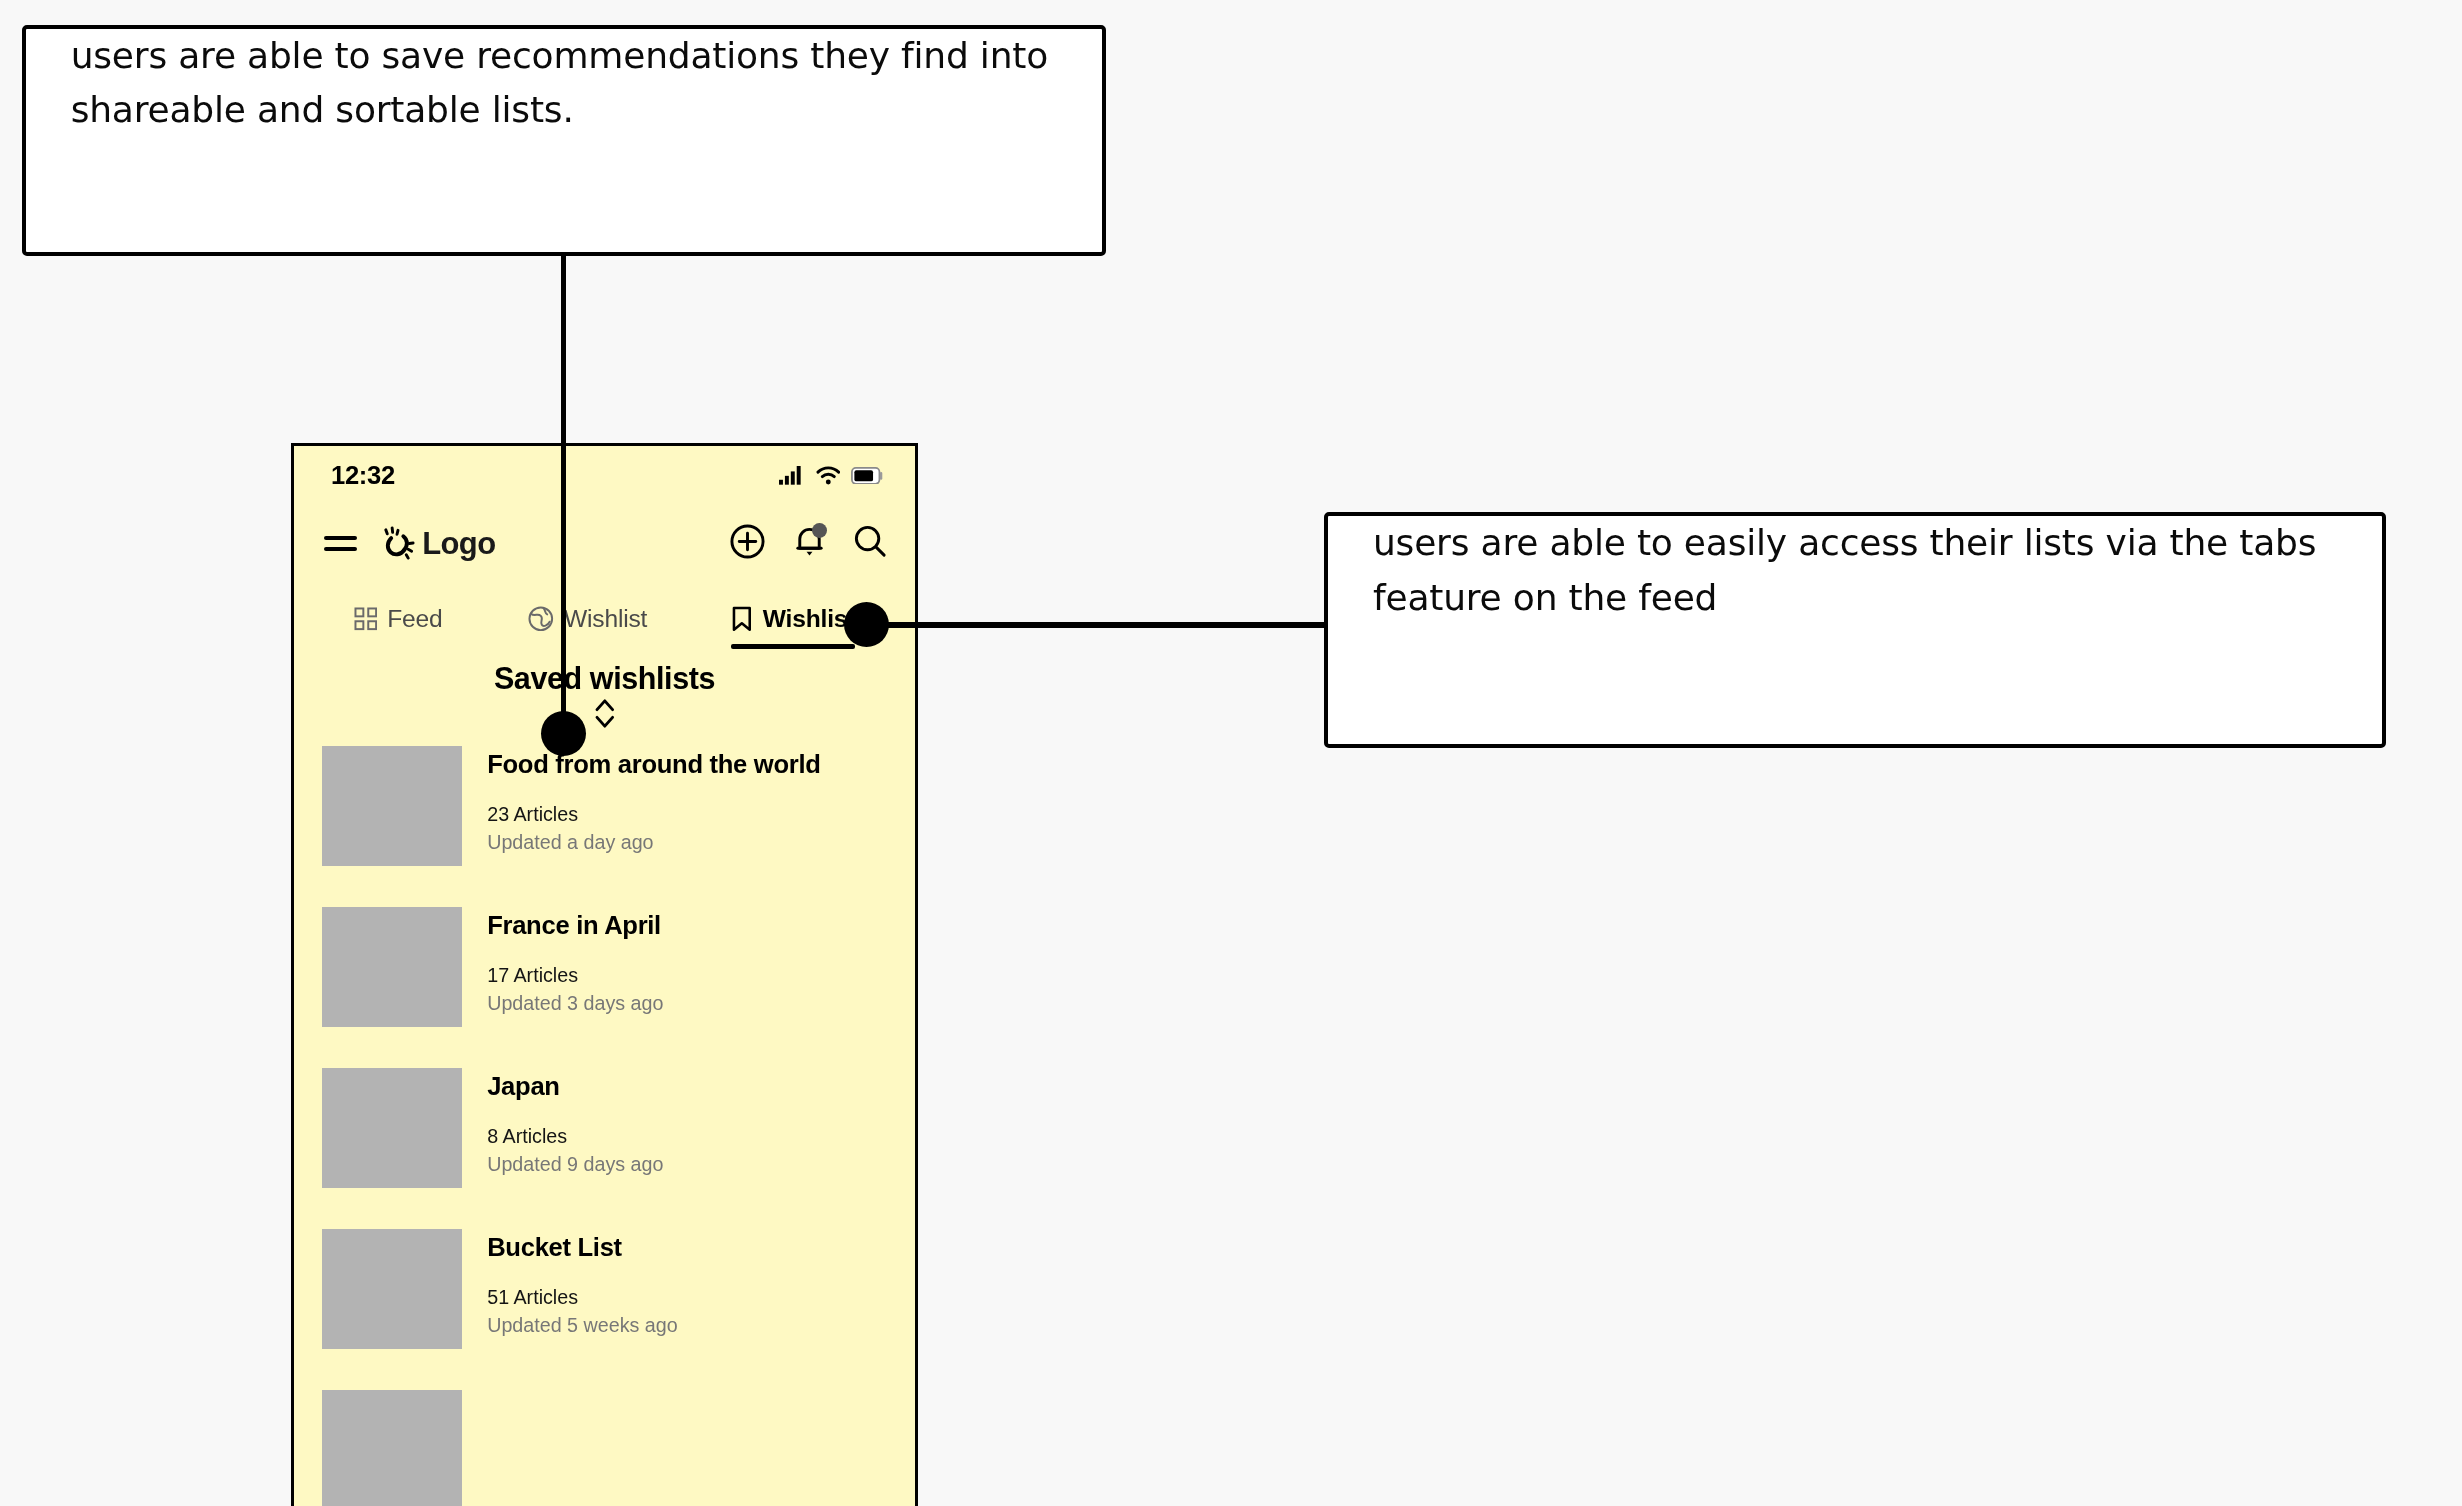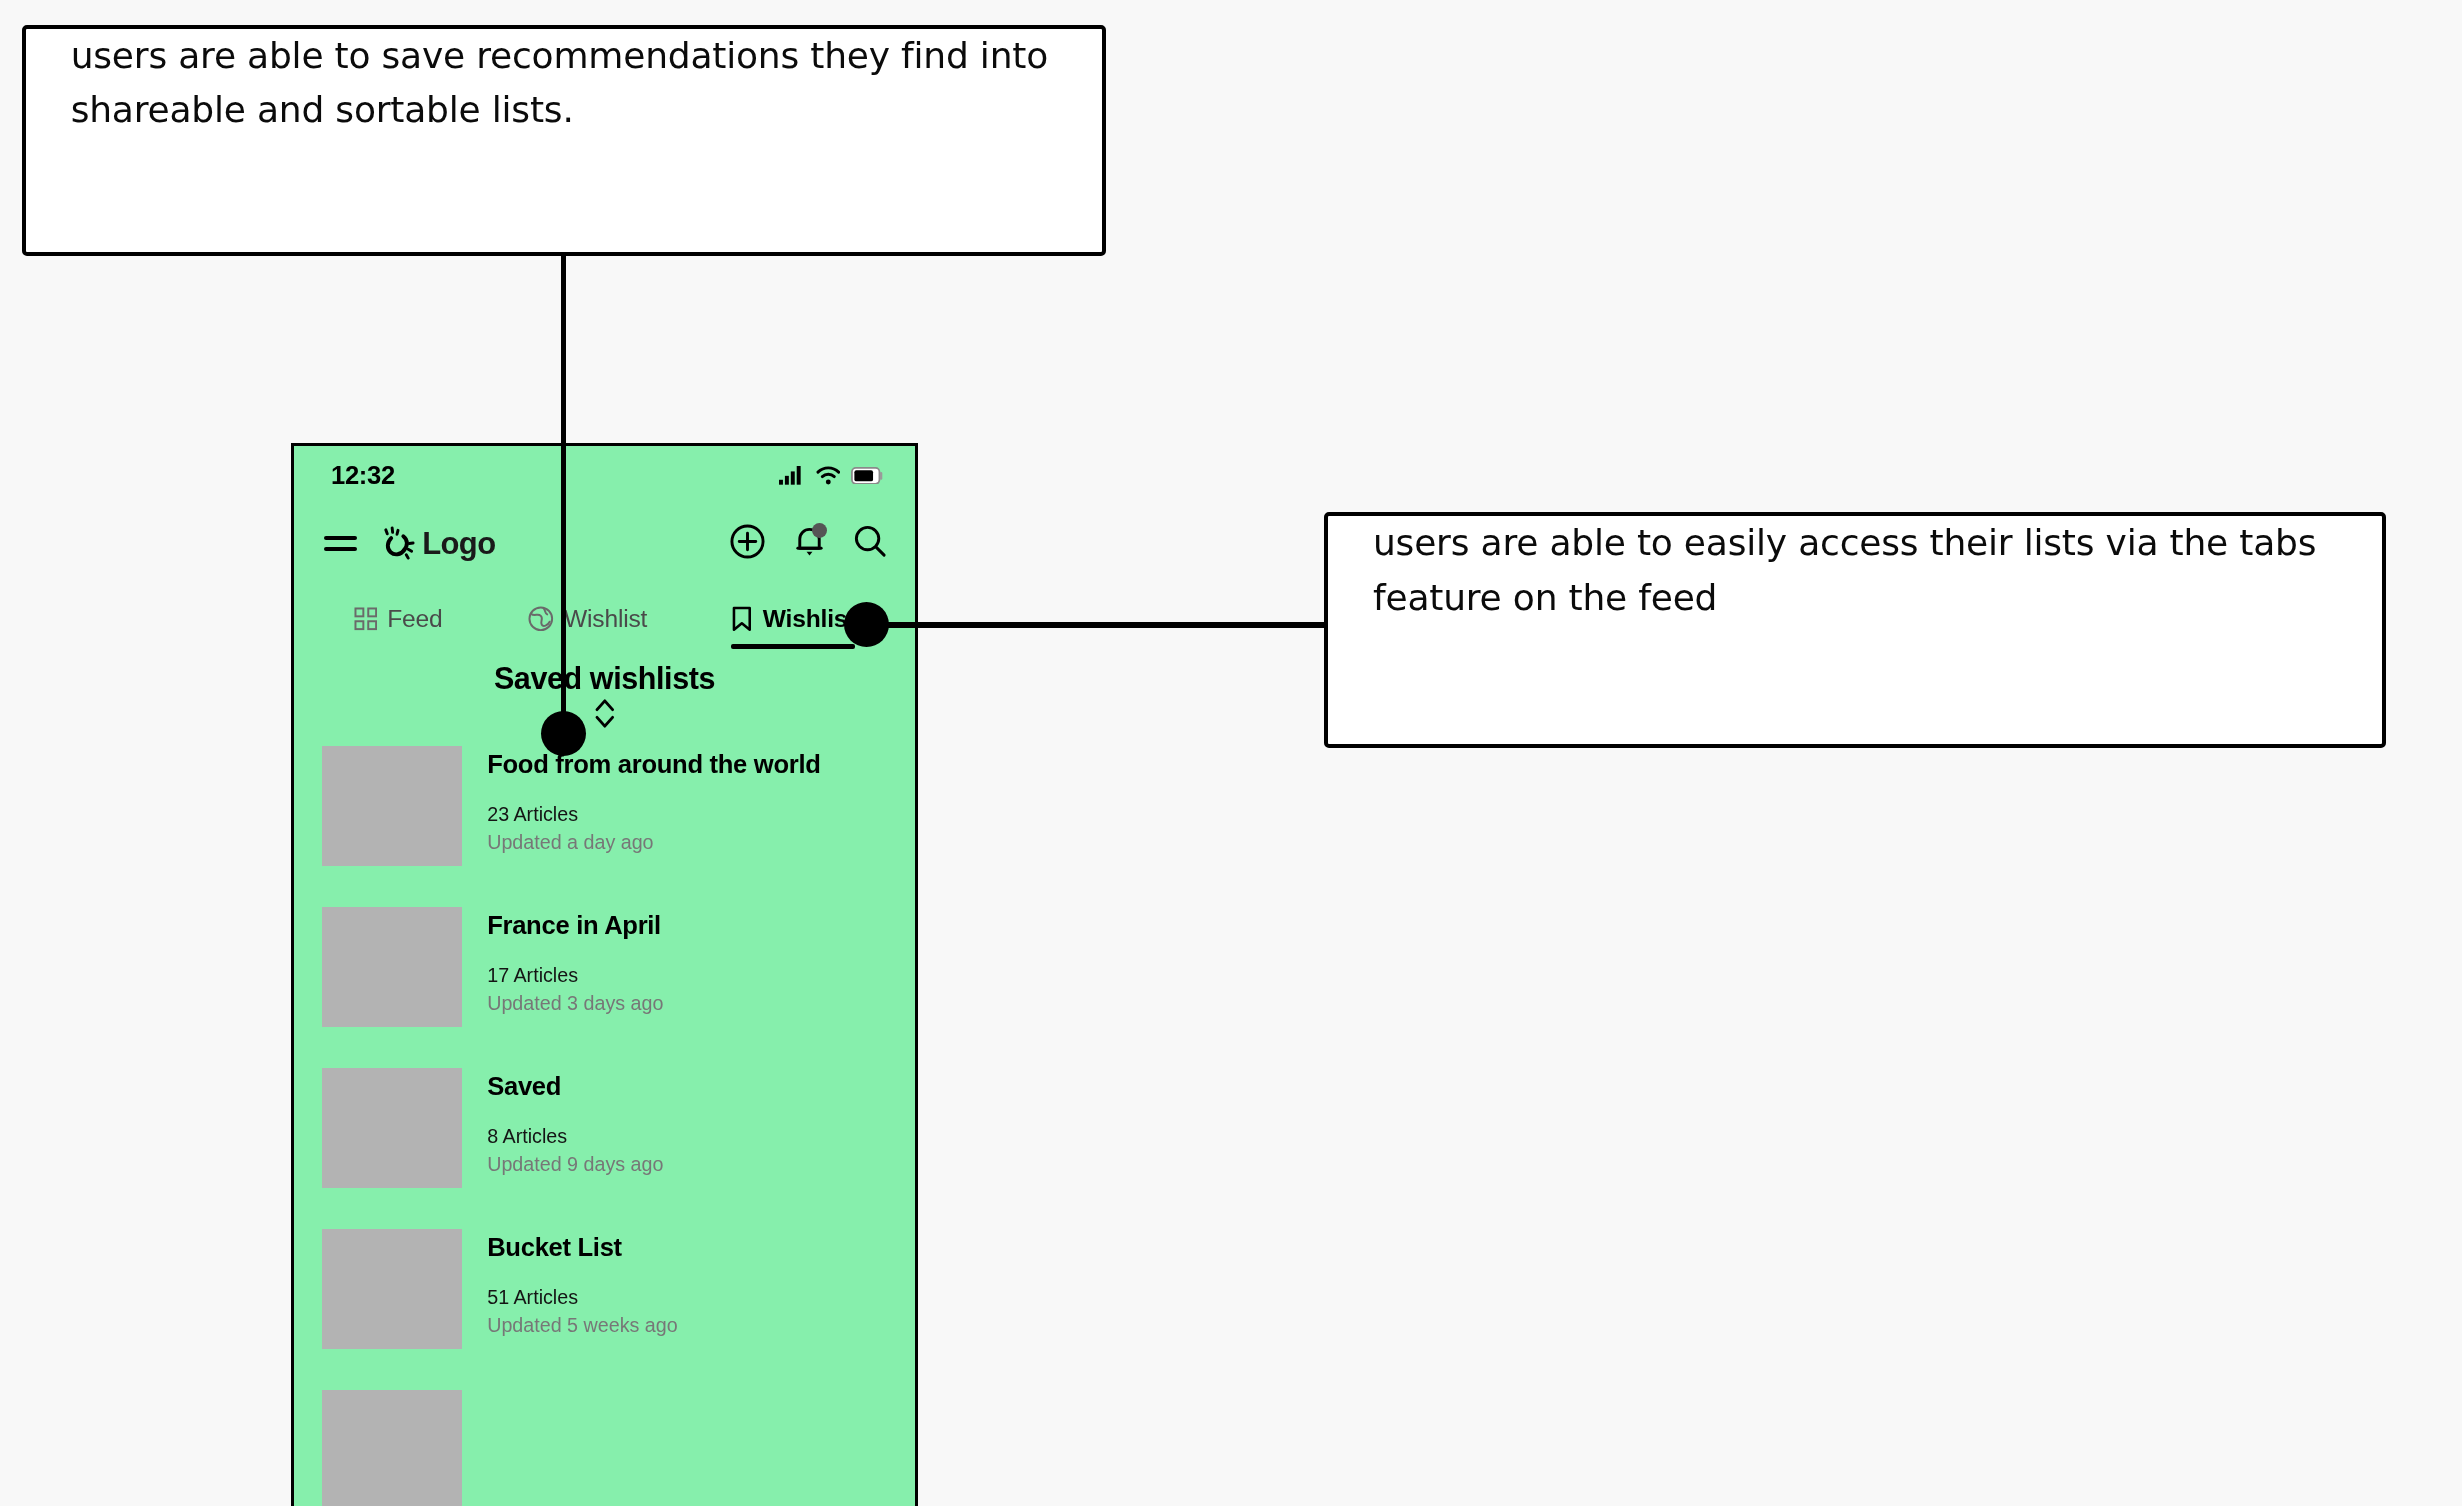--- a/index.html
+++ b/index.html
@@ -67,21 +67,21 @@
   #line-tabs   { left: 867px; top: 622px; width: 500px; }
   #dot-tabs    { left: 844px; top: 602px; width: 45px; height: 45px; }
 
   
   #phone {
     position: absolute;
     left: 291px;
     top: 443px;
     width: 627px;
     height: 1063px;
-    background: #86efac;
+    background: #fef9c3;
     border: 3.9px solid #000000;
     border-bottom: none;
     box-sizing: border-box;
     overflow: hidden;
     z-index: 20;
   }
 
   
   .status-bar {
     height: 59px;
@@ -389,21 +389,21 @@
         <div class="wl-info">
           <div class="wl-title">France in April</div>
           <div class="wl-count">17 Articles</div>
           <div class="wl-updated">Updated 3 days ago</div>
         </div>
       </div>
 
       <div class="wl-row">
         <div class="wl-thumb"></div>
         <div class="wl-info">
-          <div class="wl-title">Saved</div>
+          <div class="wl-title">Japan</div>
           <div class="wl-count">8 Articles</div>
           <div class="wl-updated">Updated 9 days ago</div>
         </div>
       </div>
 
       <div class="wl-row">
         <div class="wl-thumb"></div>
         <div class="wl-info">
           <div class="wl-title">Bucket List</div>
           <div class="wl-count">51 Articles</div>

